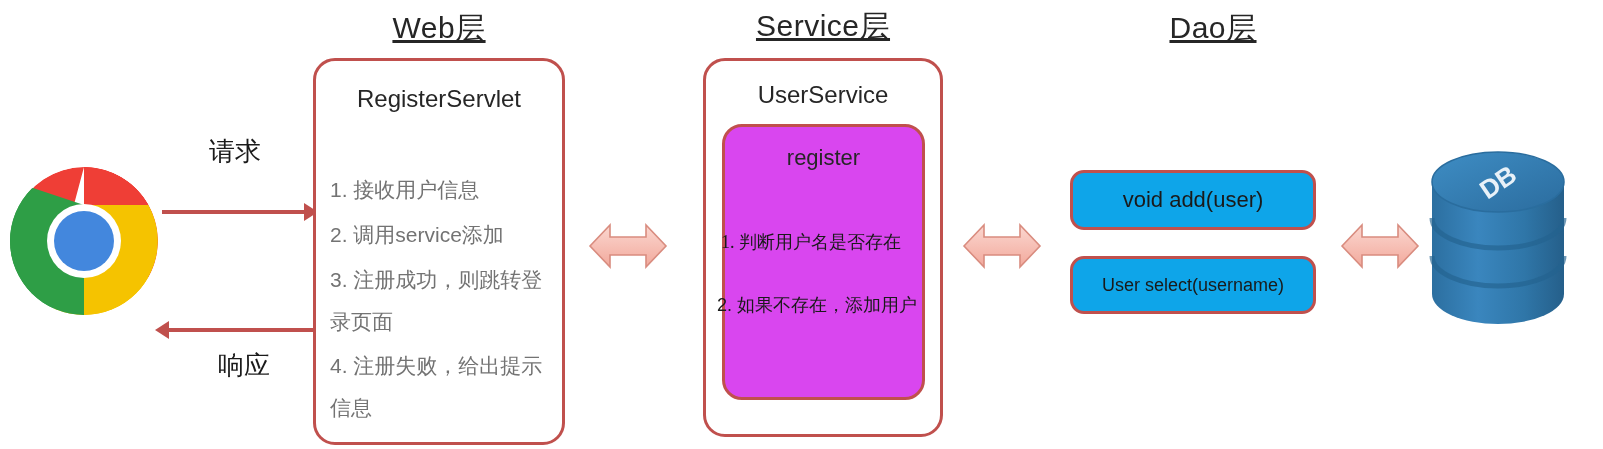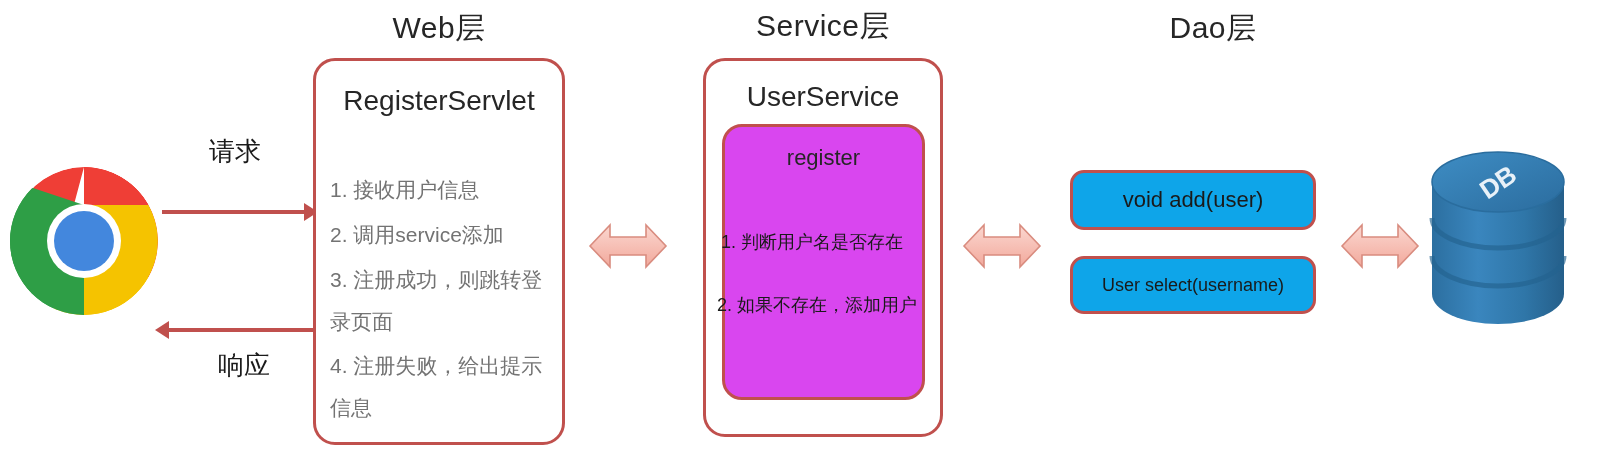--- a/index.html
+++ b/index.html
@@ -1,30 +1,30 @@
 <!DOCTYPE html>
 <html><head>
 <meta charset="utf-8">
 <style>
   html,body{margin:0;padding:0;background:#ffffff;}
   body{width:1603px;height:449px;overflow:hidden;
        font-family:"Liberation Sans","DejaVu Sans",sans-serif;color:#262626;}
   #stage{position:relative;width:1603px;height:449px;background:#fff;}
 
   .layer-title{position:absolute;font-size:30px;color:#262626;letter-spacing:.5px;
-               white-space:nowrap;text-align:center;}
+               white-space:nowrap;text-align:center;text-decoration:underline;}
 
   .rbox{position:absolute;border:3.5px solid #C0504D;border-radius:22px;background:#fff;
         box-sizing:border-box;}
   .rbox-inner{position:absolute;border:3.2px solid #C0504D;border-radius:20px;background:#d946ef;
         box-sizing:border-box;}
   .mbox{position:absolute;border:3.2px solid #C0504D;border-radius:14px;background:#0ea5e9;
         box-sizing:border-box;display:flex;align-items:center;justify-content:center;}
 
-  .box-title{position:absolute;width:100%;text-align:center;font-size:28px;color:#262626;
+  .box-title{position:absolute;width:100%;text-align:center;font-size:24px;color:#262626;
              white-space:nowrap;}
   .line-item{position:absolute;font-size:21px;color:#737373;white-space:nowrap;line-height:1.0;}
   .mtext{font-size:22px;color:#1a1a1a;white-space:nowrap;}
   .mtext.small{font-size:18px;}
   .svc-item{position:absolute;font-size:18px;color:#1a1a1a;white-space:nowrap;}
 
   .arrow-label{position:absolute;font-size:26px;color:#1a1a1a;white-space:nowrap;}
 
   .hline{position:absolute;background:#C0504D;height:4px;}
   .ahead{position:absolute;width:0;height:0;}
@@ -96,21 +96,21 @@
       </defs>
       <path d="M2 31 L22 10 L22 22 L58 22 L58 10 L78 31 L58 52 L58 40 L22 40 L22 52 Z" fill="url(#ga1)" stroke="#D98C7F" stroke-width="1.6"></path>
     </svg>
   </div>
 
   <div class="rbox" style="left:703px;top:58px;width:240px;height:379px;">
     <div class="box-title" style="top:20px;">UserService</div>
   </div>
   <div class="rbox-inner" style="left:722px;top:124px;width:203px;height:276px;">
     <div class="box-title" style="top:18px;font-size:22px;">register</div>
-    <div class="svc-item" style="left:-4px;top:103px;">1. 判断用户名是否存在</div>
+    <div class="svc-item" style="left:-4px;top:103px;font-family:Liberation Serif, serif;">1. 判断用户名是否存在</div>
     <div class="svc-item" style="left:-8px;top:166px;">2. 如果不存在，添加用户</div>
   </div>
 
   <div class="dblarrow" style="left:962px;top:215px;width:80px;height:62px;">
     <svg width="80" height="62" viewBox="0 0 80 62">
       <defs>
         <linearGradient id="ga2" x1="0" y1="0" x2="0" y2="1">
           <stop offset="0%" stop-color="#FBD7D0"></stop>
           <stop offset="100%" stop-color="#F2A99C"></stop>
         </linearGradient>

